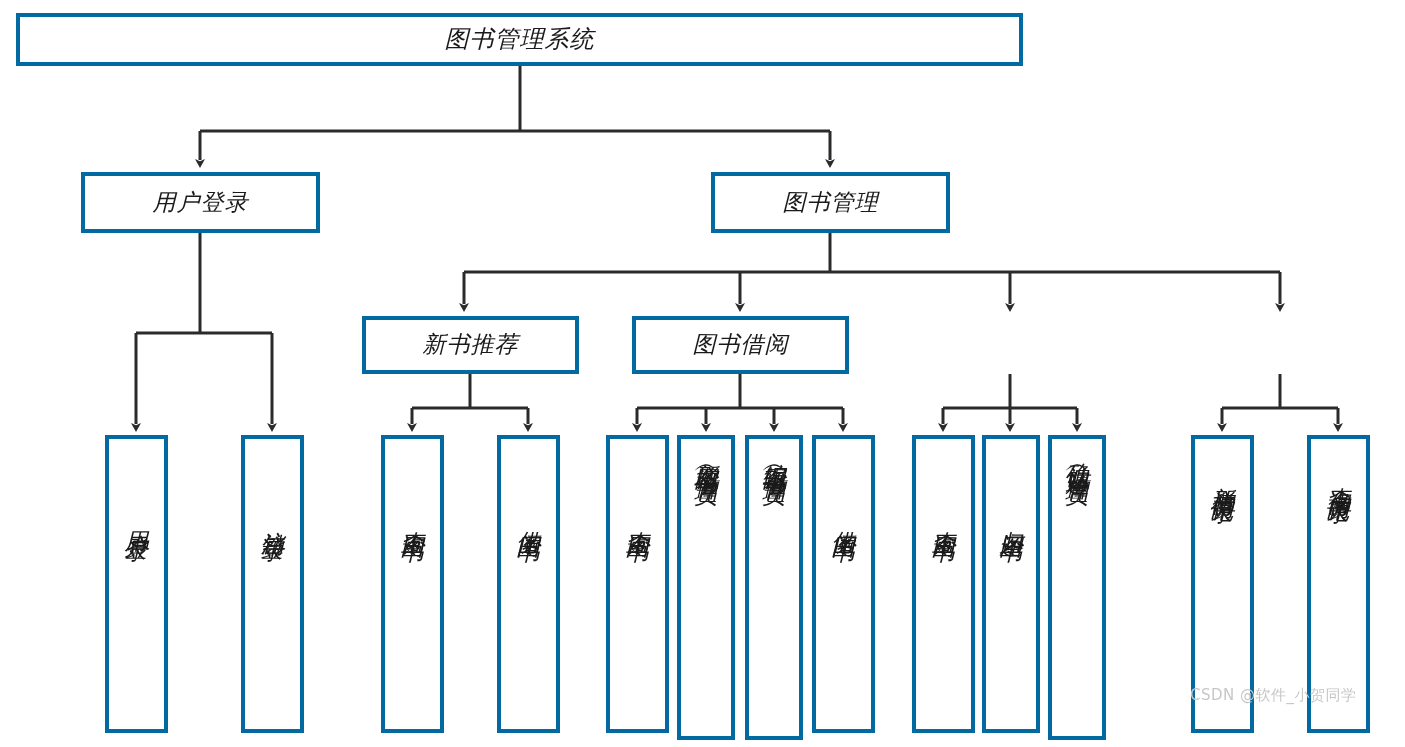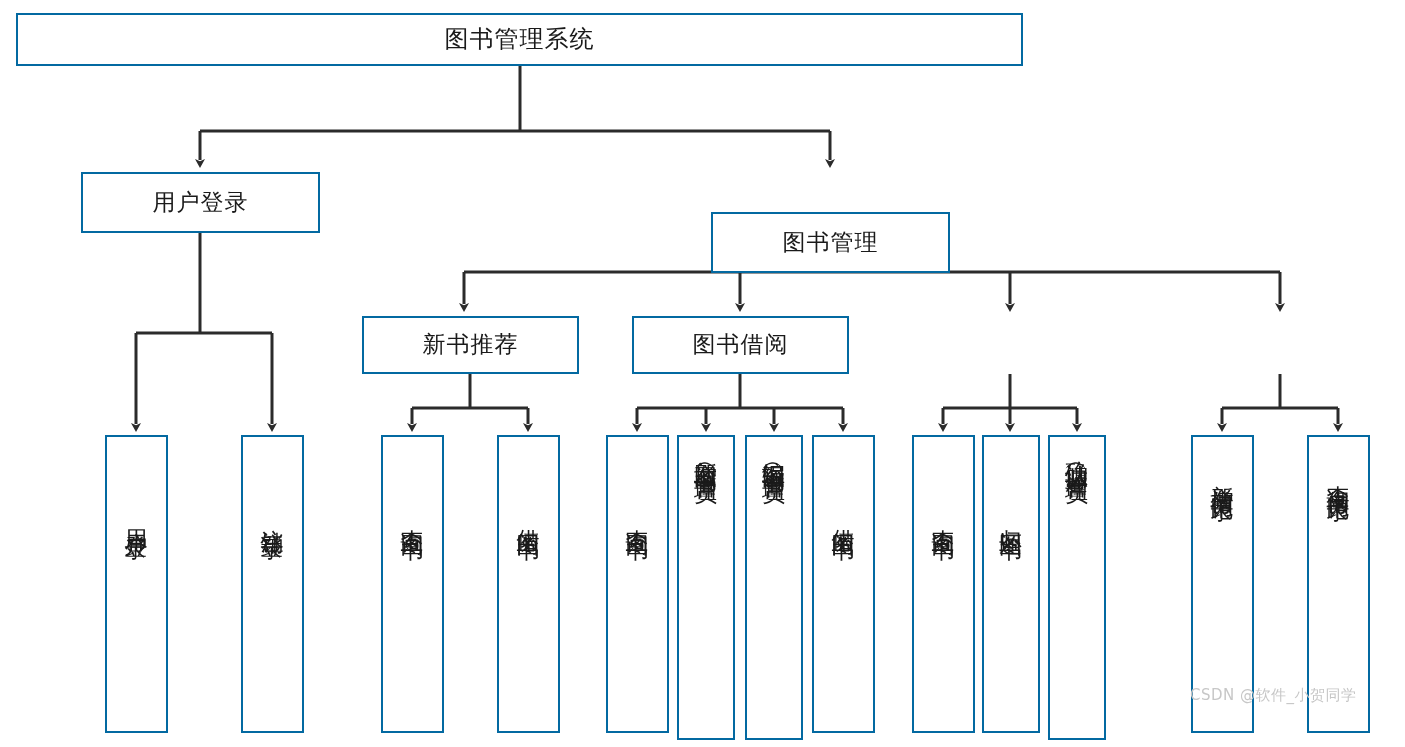--- a/index.html
+++ b/index.html
@@ -22,26 +22,27 @@
     position: absolute;
     left: 0;
     top: 0;
     width: 1405px;
     height: 747px;
     pointer-events: none;
   }
   .node {
     position: absolute;
     box-sizing: border-box;
-    border: 2px solid #0369a1;
+    border: 4px solid #0369a1;
     background: #ffffff;
     display: flex;
     align-items: center;
     justify-content: center;
     color: #1a1a1a;
+    font-style: italic;
   }
   .node.horiz {
     font-size: 23px;
     letter-spacing: 1px;
     line-height: 1.2;
   }
   .node.root {
     font-size: 24px;
   }
   .node.vert {
@@ -123,21 +124,21 @@
     </g>
   </svg>
 
   <div class="node horiz root" style="left:16px; top:13px; width:1007px; height:53px;">
     <span>图书管理系统</span>
   </div>
 
   <div class="node horiz" style="left:81px; top:172px; width:239px; height:61px;">
     <span>用户登录</span>
   </div>
-  <div class="node horiz" style="left:711px; top:172px; width:239px; height:61px;margin-top:40px;">
+  <div class="node horiz" style="left:711px; top:172px; width:239px; height:61px;">
     <span>图书管理</span>
   </div>
 
   <div class="node horiz" style="left:362px; top:316px; width:217px; height:58px;">
     <span>新书推荐</span>
   </div>
   <div class="node horiz" style="left:632px; top:316px; width:217px; height:58px;">
     <span>图书借阅</span>
   </div>
 

